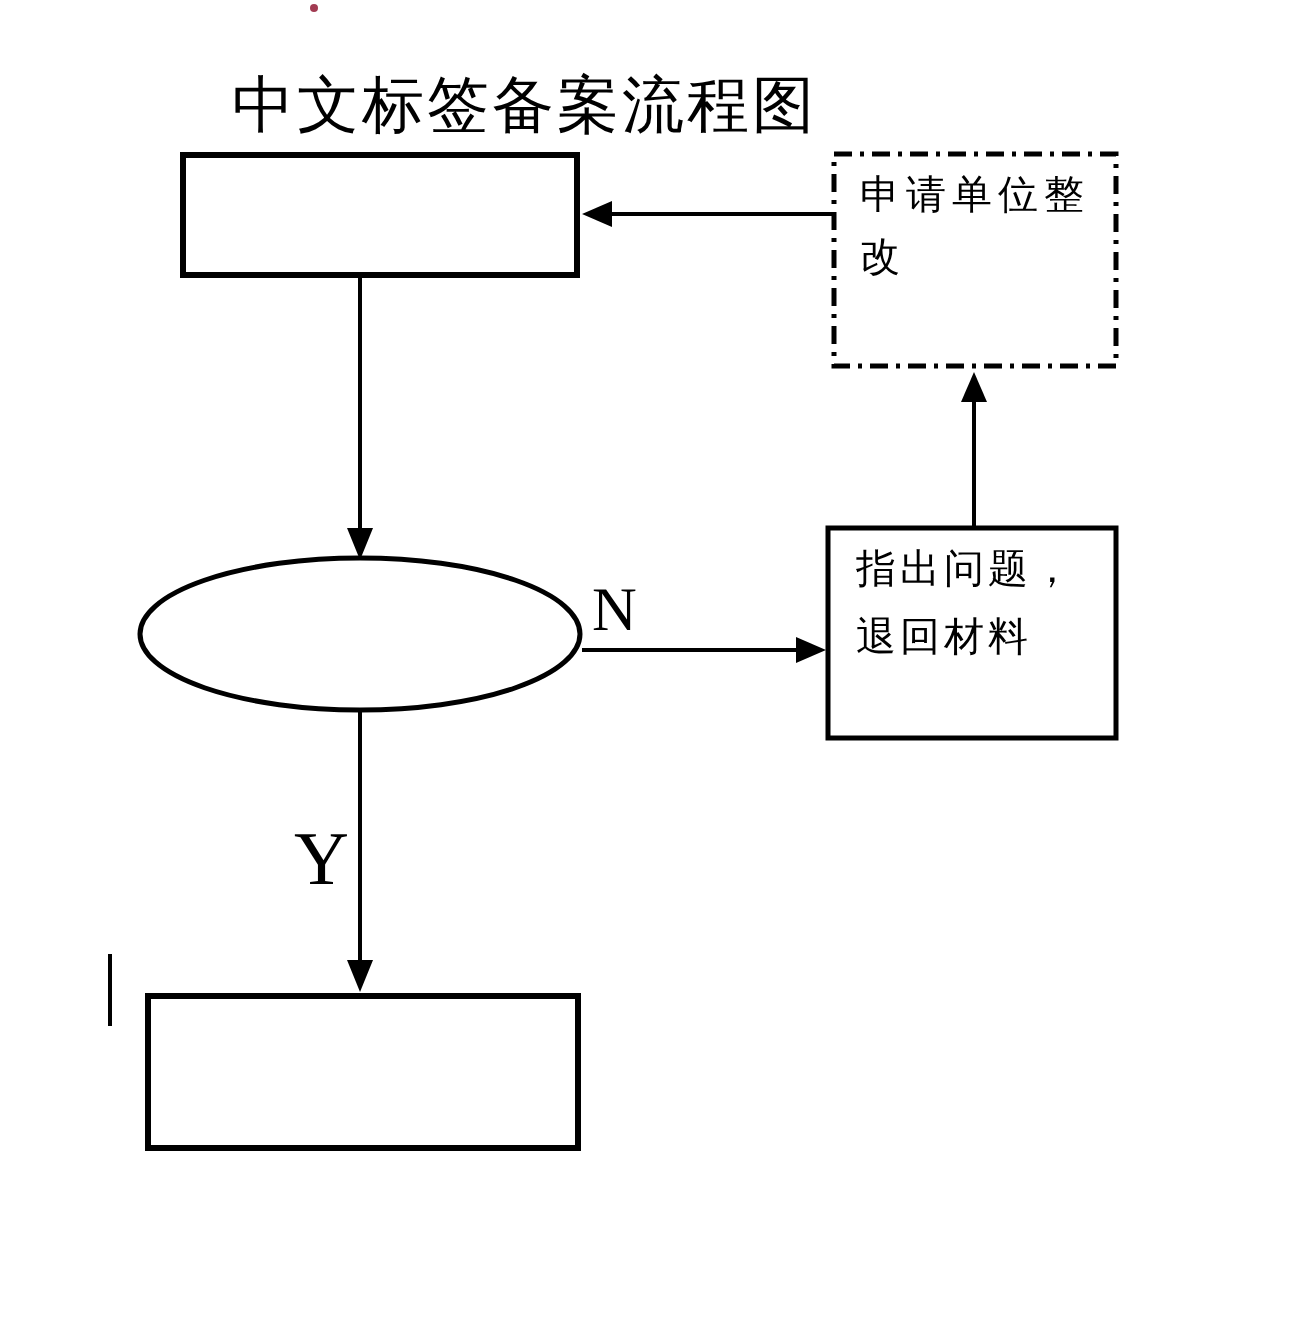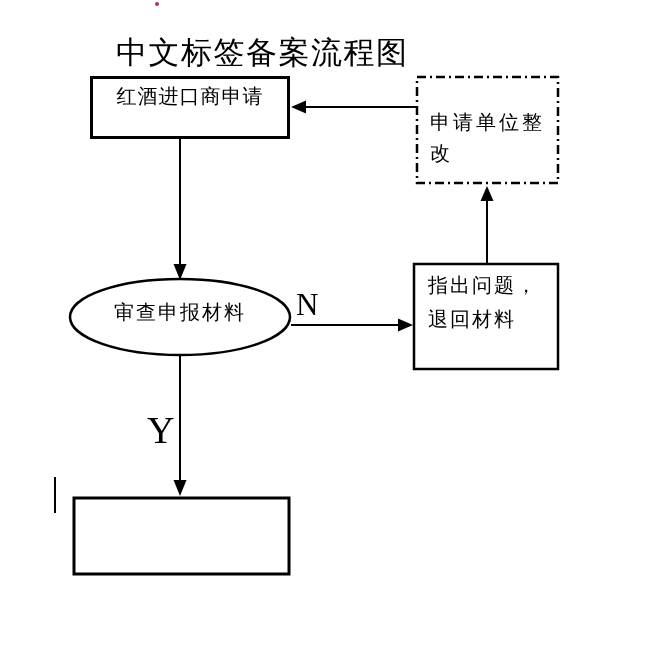--- a/index.html
+++ b/index.html
@@ -40,21 +40,21 @@
     letter-spacing: 2px;
     white-space: nowrap;
   }
   .node-text .line { display: block; }
   .txt-importer {
     left: 91px; top: 83px; width: 198px;
     text-align: center; letter-spacing: 1px;
   }
   .txt-rectify {
     left: 430px; top: 83px;
-    line-height: 31px; letter-spacing: 3px; margin-top: 24px;
+    line-height: 31px; letter-spacing: 3px;
   }
   .txt-review {
     left: 70px; top: 299px; width: 220px;
     text-align: center;
   }
   .txt-problems {
     left: 428px; top: 268px;
     line-height: 34px; letter-spacing: 2px;
   }
   .txt-market {
@@ -117,32 +117,26 @@
     <g>
       <line x1="180" y1="355" x2="180" y2="483" stroke-width="2"></line>
       <polygon points="180,496 173.5,480 186.5,480" fill="currentColor" stroke="none"></polygon>
     </g>
   </svg>
 
   <div class="artifact-dot"></div>
 
   <div class="diagram-title">中文标签备案流程图</div>
 
-  <div class="node-text txt-importer">
-    <span class="line">红酒进口商申请</span>
-  </div>
 
   <div class="node-text txt-rectify">
     <span class="line">申请单位整</span>
     <span class="line">改</span>
   </div>
 
-  <div class="node-text txt-review">
-    <span class="line">审查申报材料</span>
-  </div>
 
   <div class="node-text txt-problems">
     <span class="line">指出问题，</span>
     <span class="line">退回材料</span>
   </div>
 
 
   <div class="branch-label branch-n">N</div>
 
   <div class="branch-label branch-y">Y</div>

